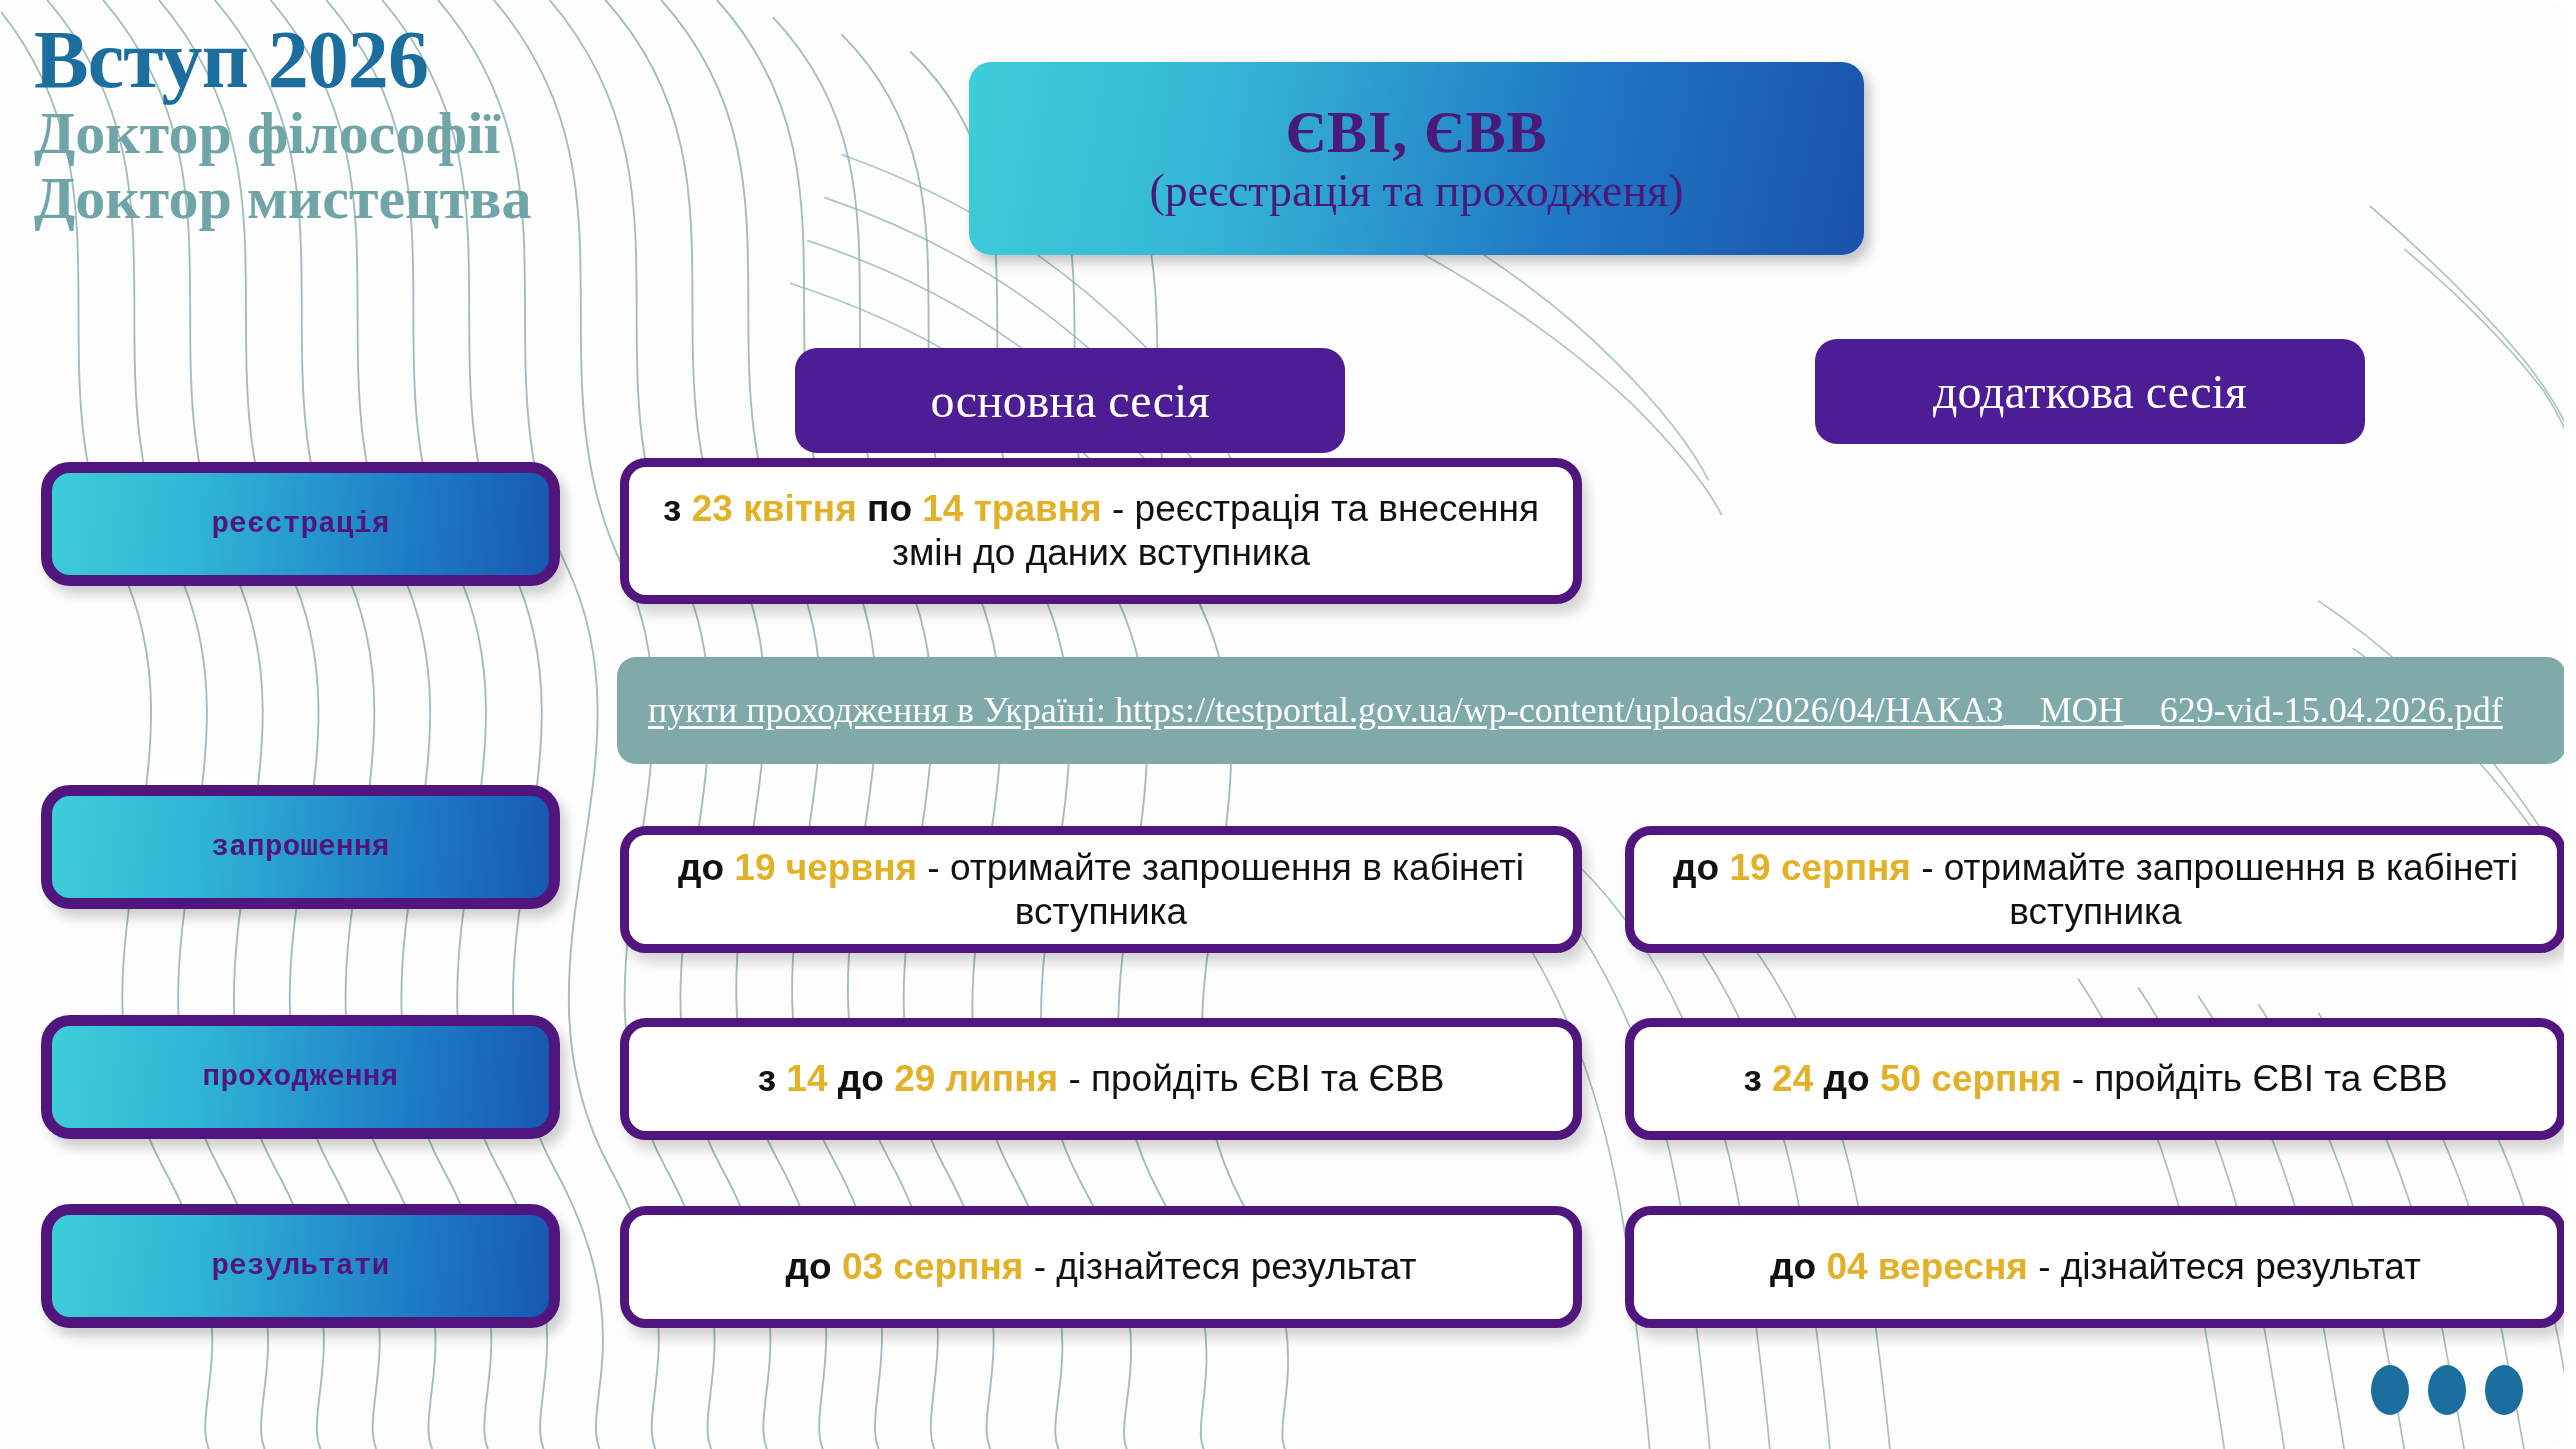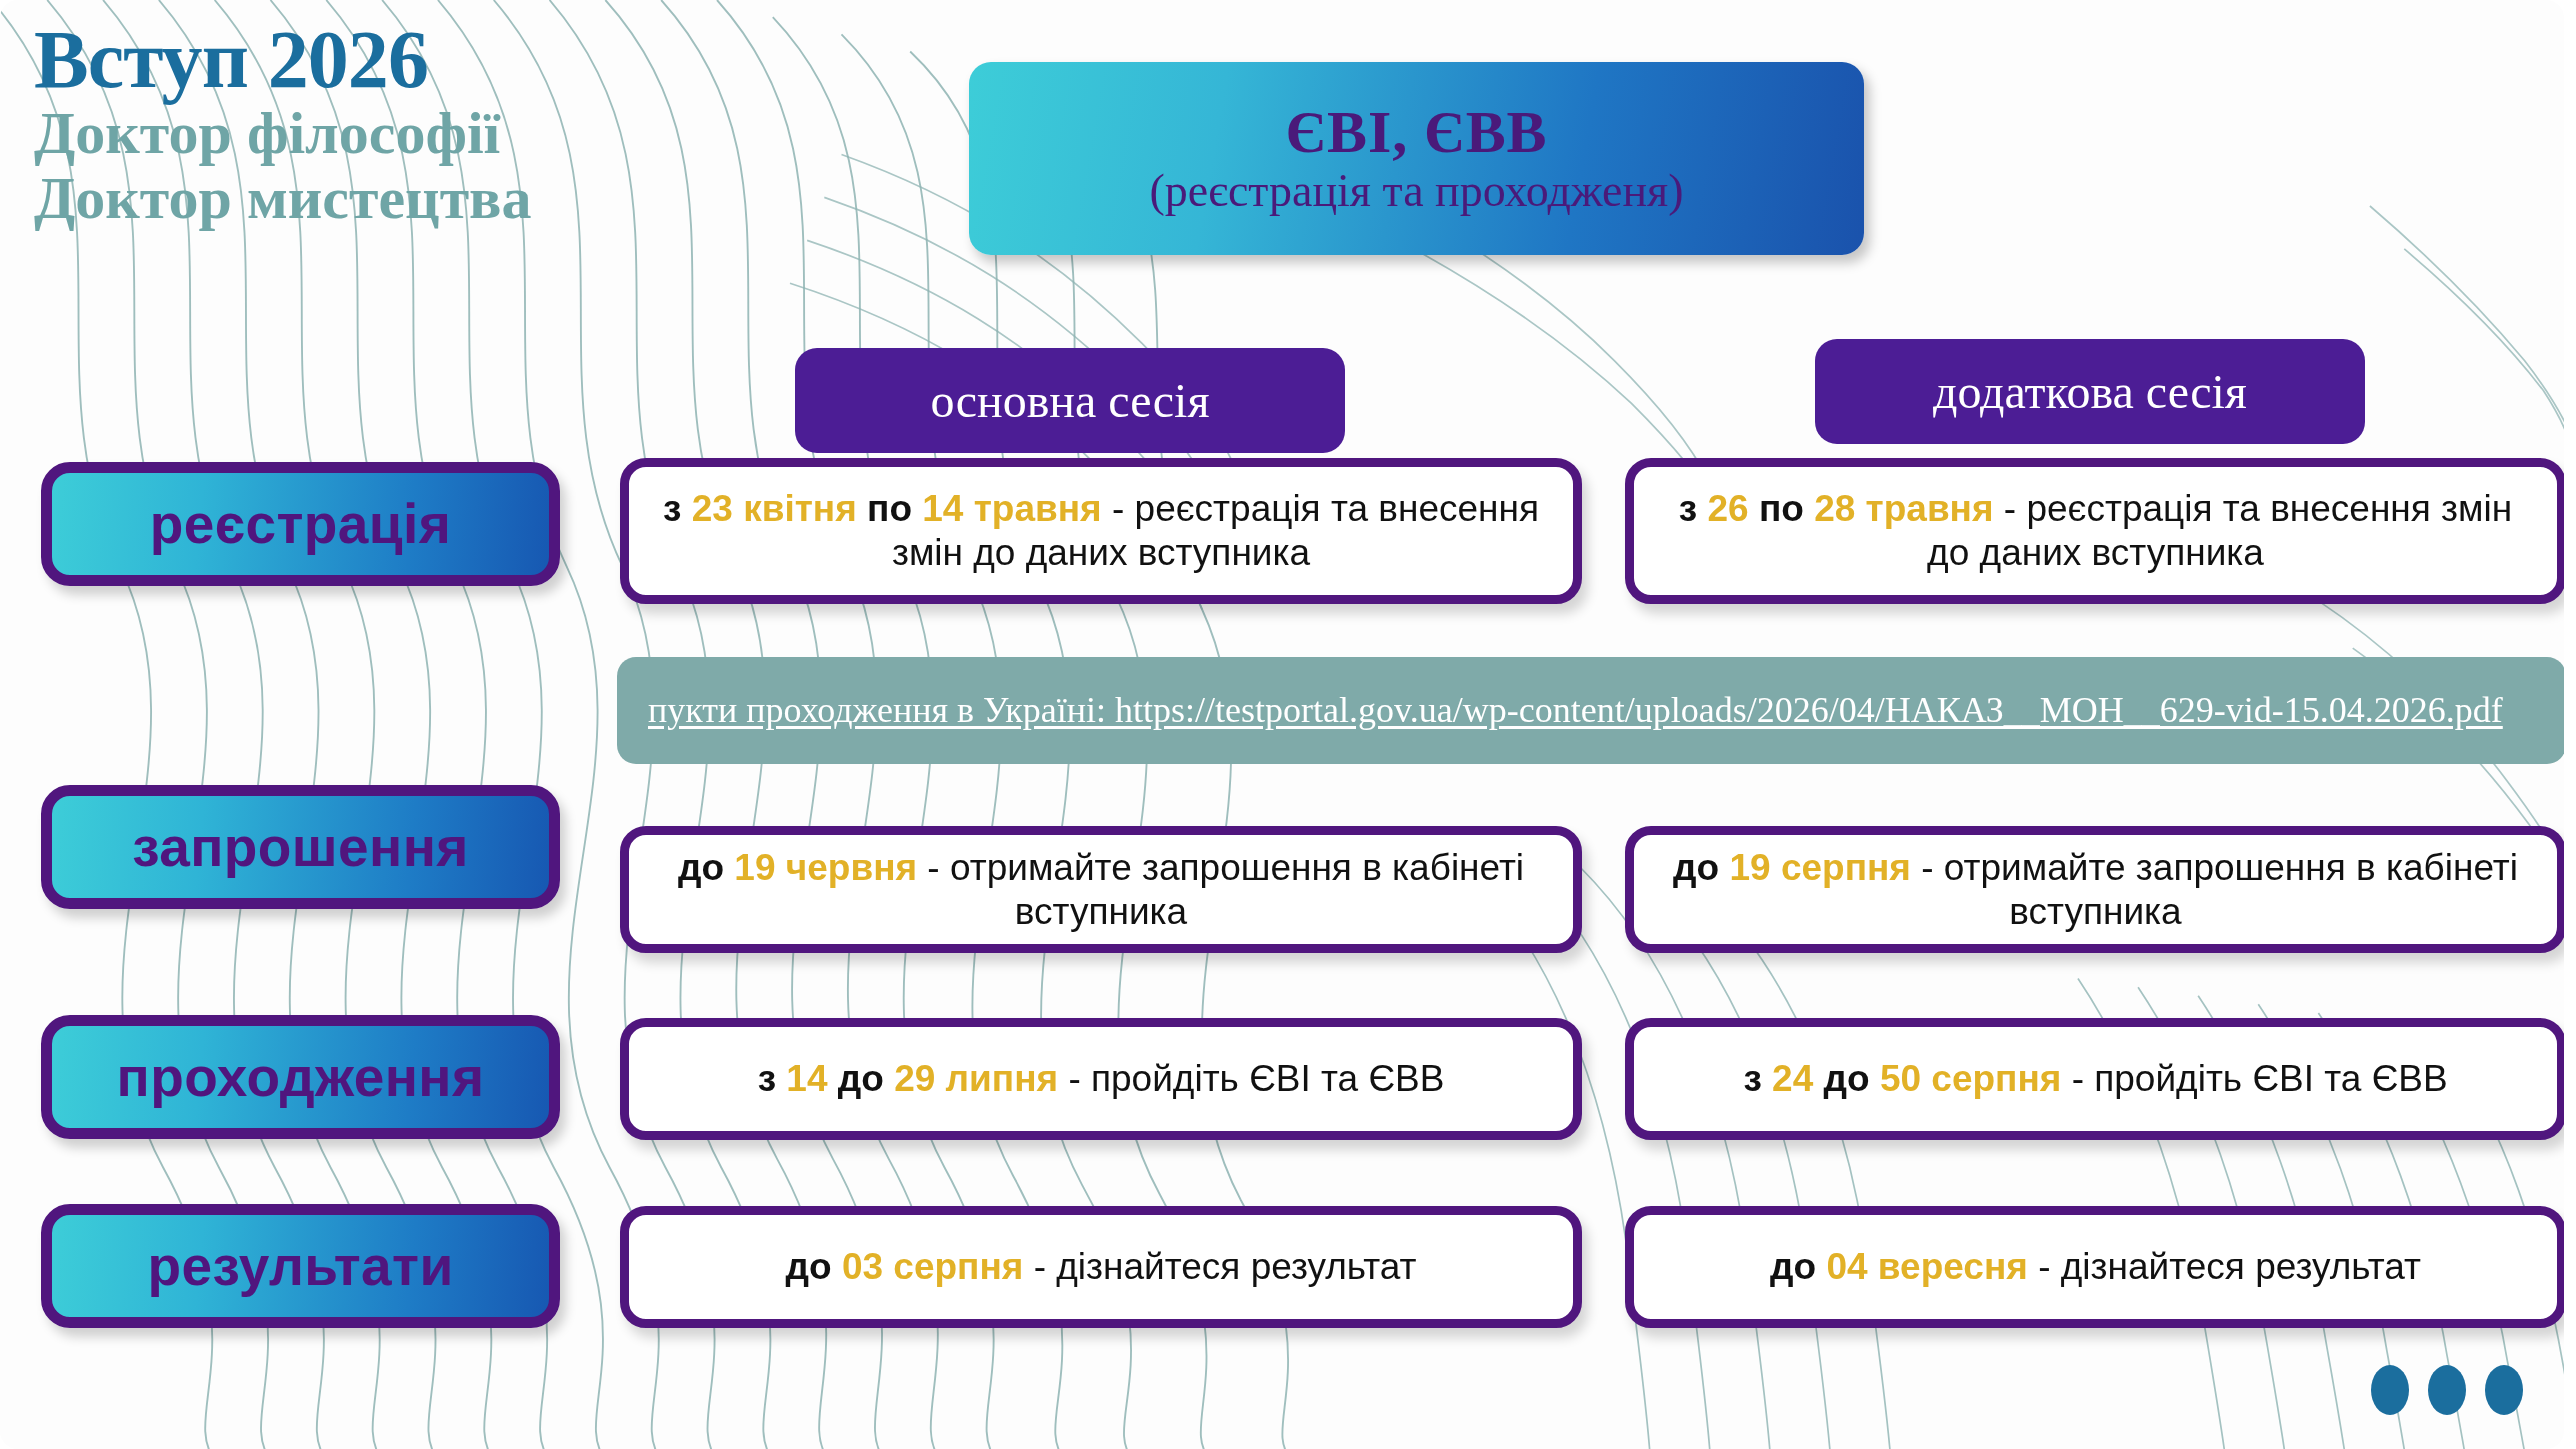--- a/index.html
+++ b/index.html
@@ -62,23 +62,24 @@
   #session-main{left:795px;top:348px;width:550px;}
   #session-extra{left:1815px;top:339px;width:550px;}
 
   
   .pill{
     position:absolute;left:41px;width:519px;height:124px;
     border:11px solid #50167E;border-radius:29px;
     background:linear-gradient(95deg,#3DCDD8 0%,#2FB4D6 30%,#1E7CC6 72%,#1758B2 100%);
     box-shadow:6px 8.6px 11px rgba(0,0,0,.18);
     display:flex;align-items:center;justify-content:center;
-    color:#50167E;font-size:55px;font-weight:700;
+    color:#50167E;font-size:29px;font-weight:700;
     letter-spacing:0.4px;
     box-sizing:border-box;
+    font-family:Liberation Mono, monospace;
   }
   #pill-registration{top:462px;}
   #pill-invitation{top:785px;}
   #pill-passing{top:1015px;}
   #pill-results{top:1204px;}
 
   
   .box{
     position:absolute;
     border:9.4px solid #50167E;border-radius:26px;
@@ -210,25 +211,20 @@
   </div>
   <div class="pill" id="pill-results">
     <span>результати</span>
   </div>
 
   <div class="box" id="box-reg-main">
     <div class="box-text">
       <span class="b">з </span><span class="d">23 квітня</span><span class="b"> по </span><span class="d">14 травня</span><span> - реєстрація та внесення змін до даних вступника</span>
     </div>
   </div>
-  <div class="box" id="box-reg-extra">
-    <div class="box-text">
-      <span class="b">з </span><span class="d">26</span><span class="b"> по </span><span class="d">28 травня</span><span> - реєстрація та внесення змін до даних вступника</span>
-    </div>
-  </div>
 
   <div id="link-band">
     <div class="link-text">пукти проходження в Україні: https://testportal.gov.ua/wp-content/uploads/2026/04/НАКАЗ__МОН__629-vid-15.04.2026.pdf</div>
   </div>
 
   <div class="box" id="box-inv-main">
     <div class="box-text">
       <span class="b">до </span><span class="d">19 червня</span><span> - отримайте запрошення в кабінеті вступника</span>
     </div>
   </div>

